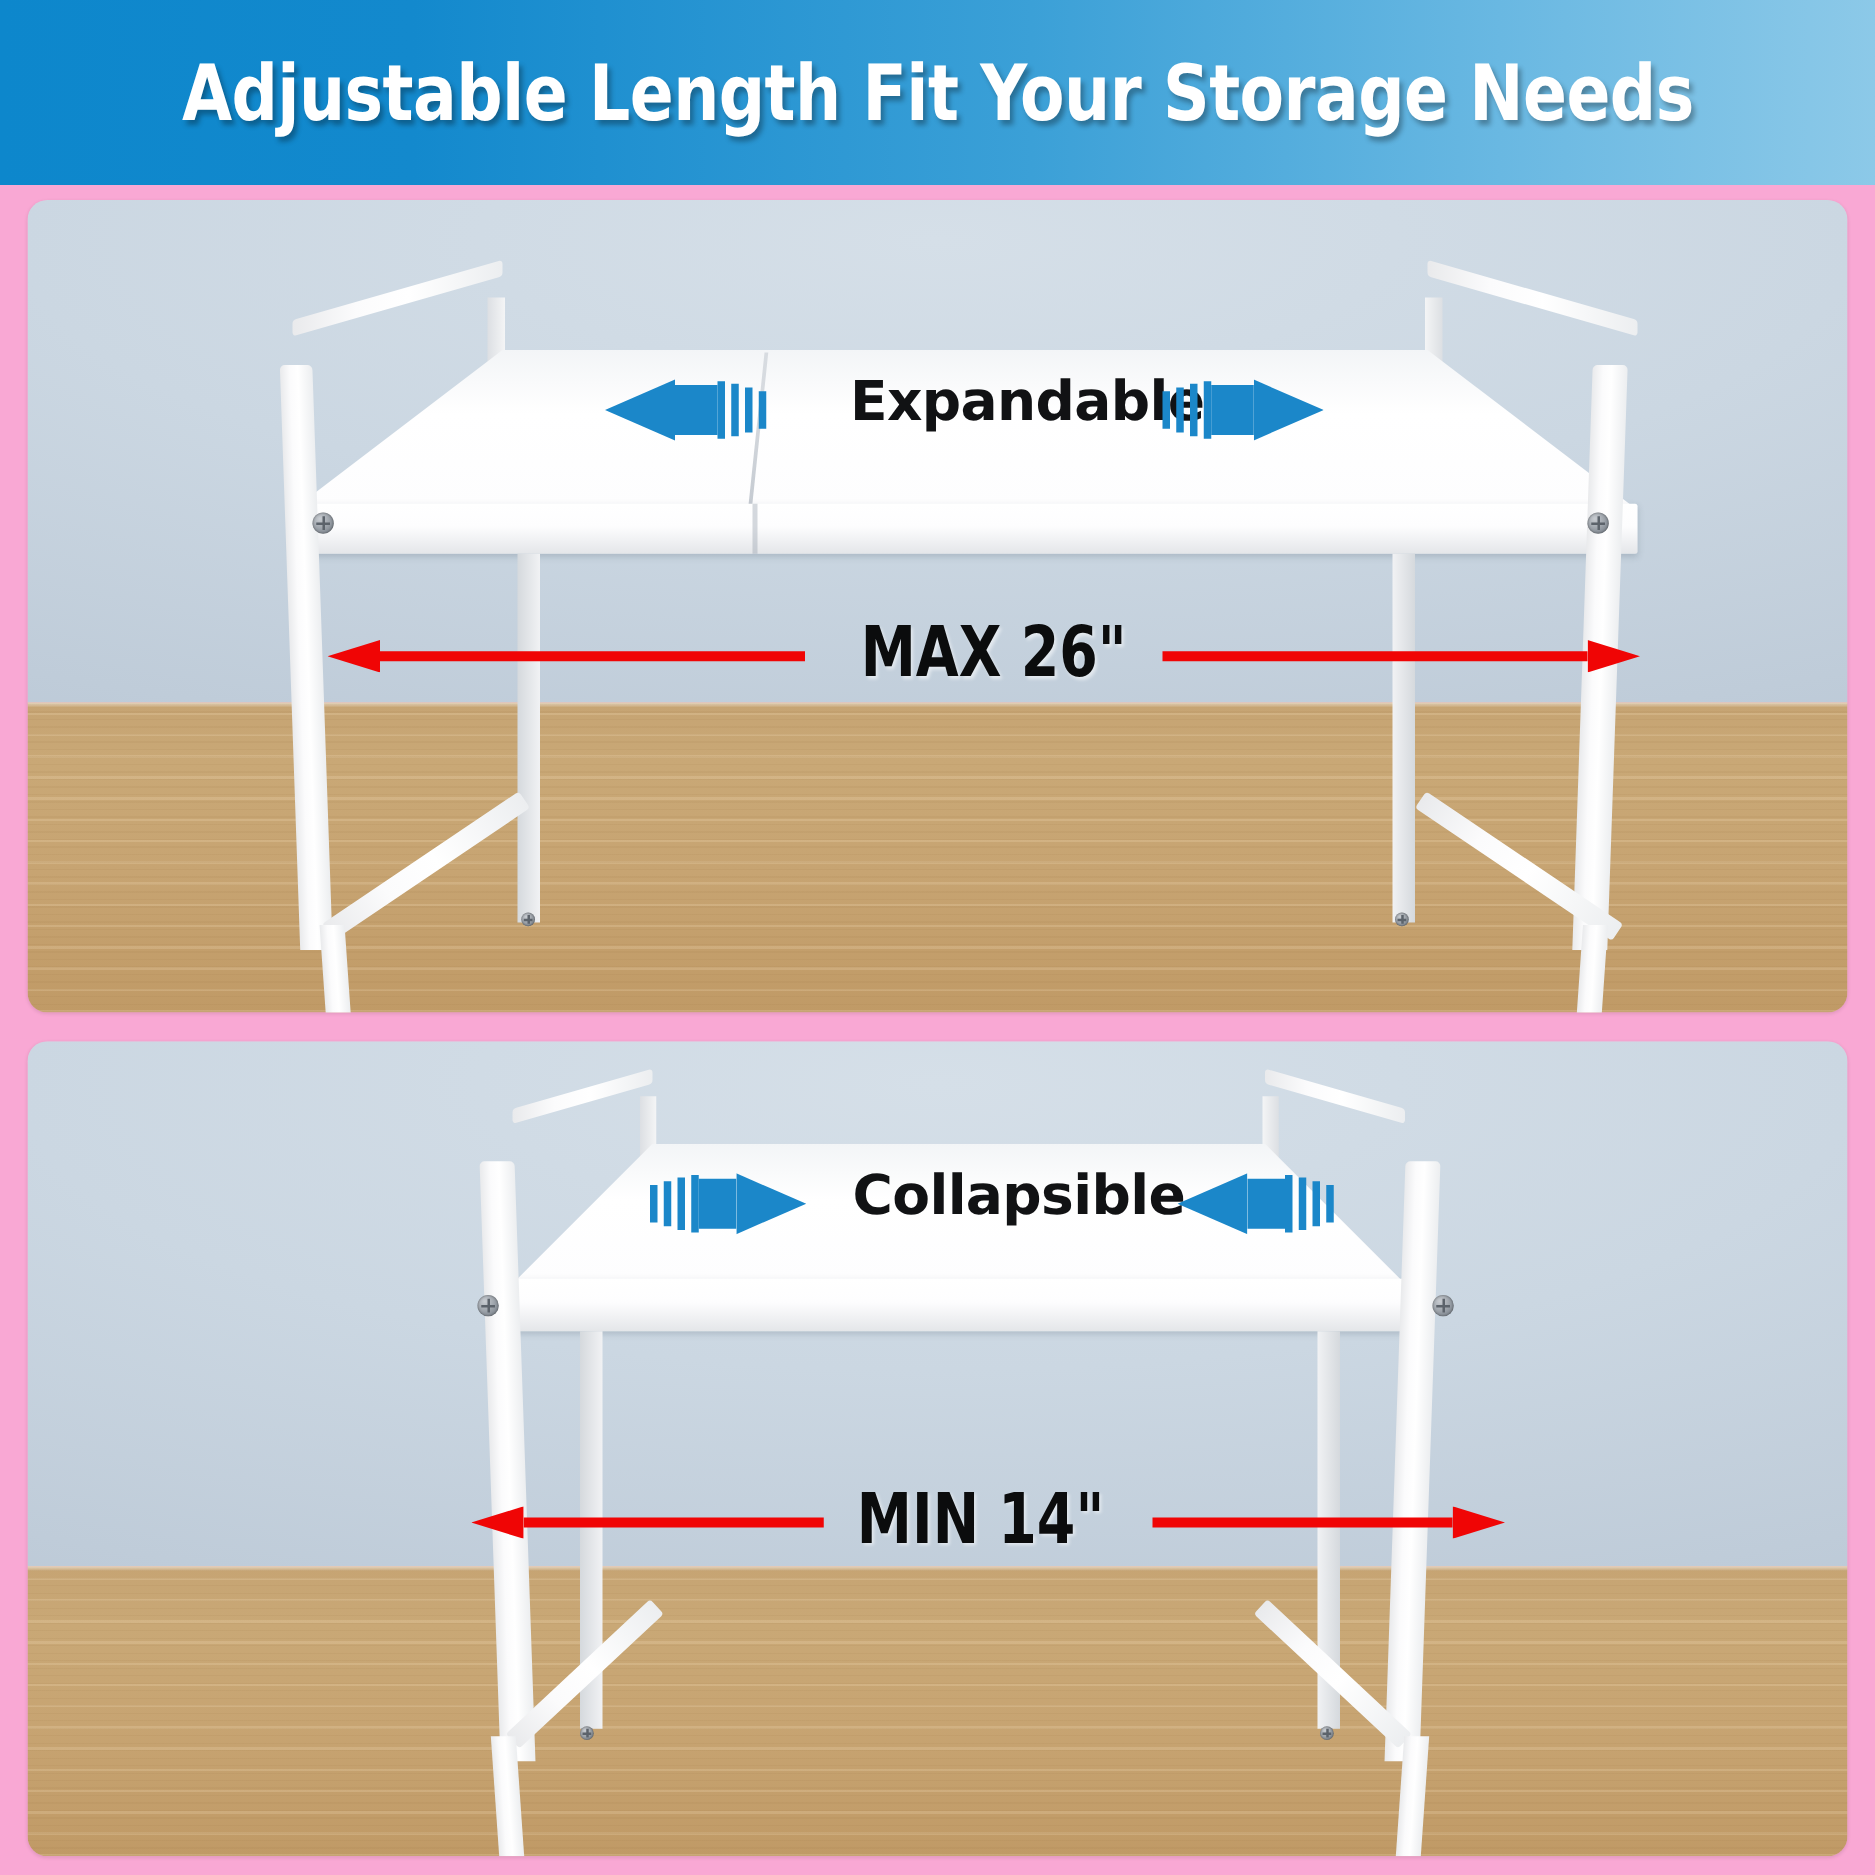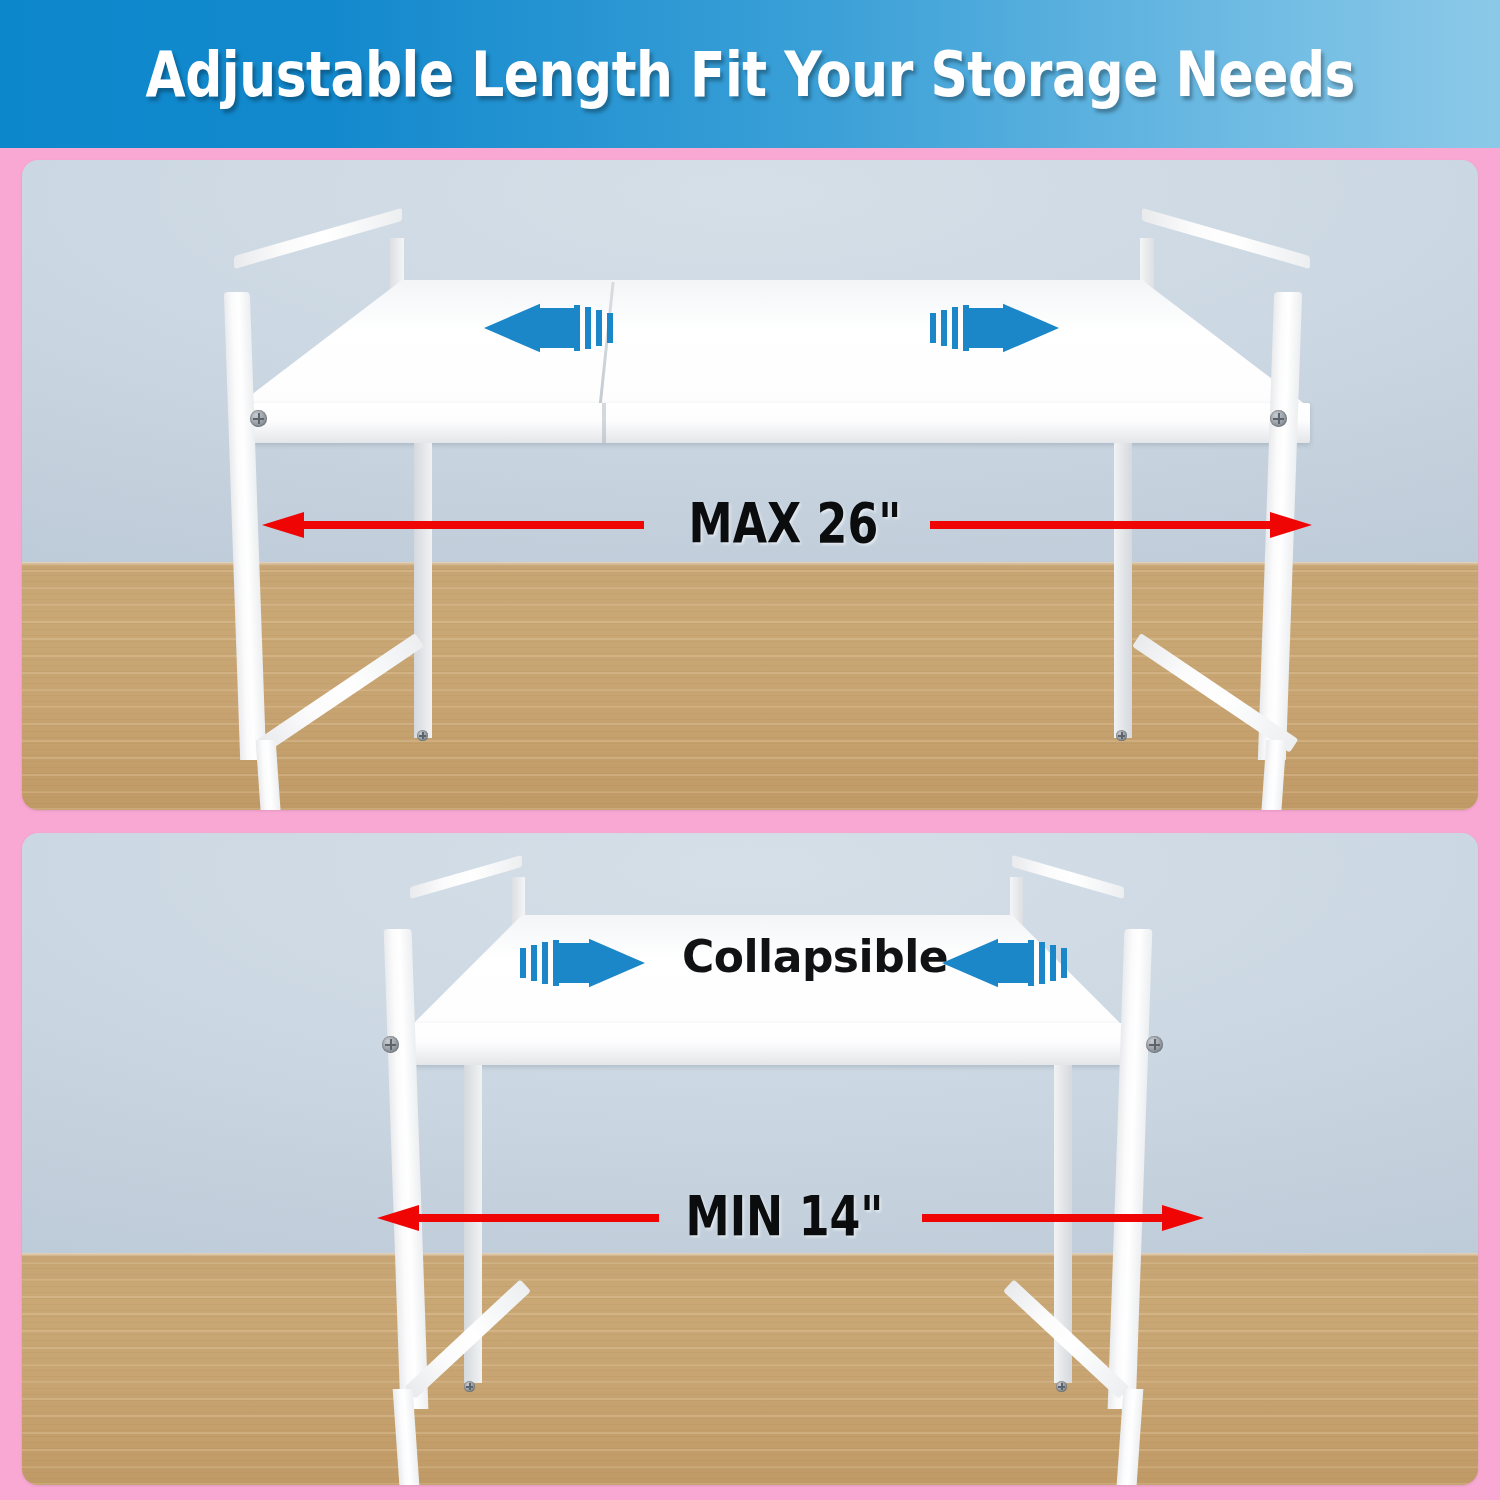--- a/index.html
+++ b/index.html
@@ -130,20 +130,21 @@
       <div class="ab-head left"></div>
       <div class="ab-shaft" style="width:34px;"></div>
       <div class="ab-stripes" style="flex-direction:row-reverse;">
           <i></i>
           <i></i>
           <i></i>
           <i></i>
         </div>
     </div>
 
+    <div class="label-dark label-expand" style="left:658px;top:136px;">Expandable</div>
 
     <div class="arrow-blue" style="left:908px;top:130px;">
       <div class="ab-stripes">
           <i></i>
           <i></i>
           <i></i>
           <i></i>
         </div>
       <div class="ab-shaft" style="width:34px;"></div>
       <div class="ab-head right"></div>

